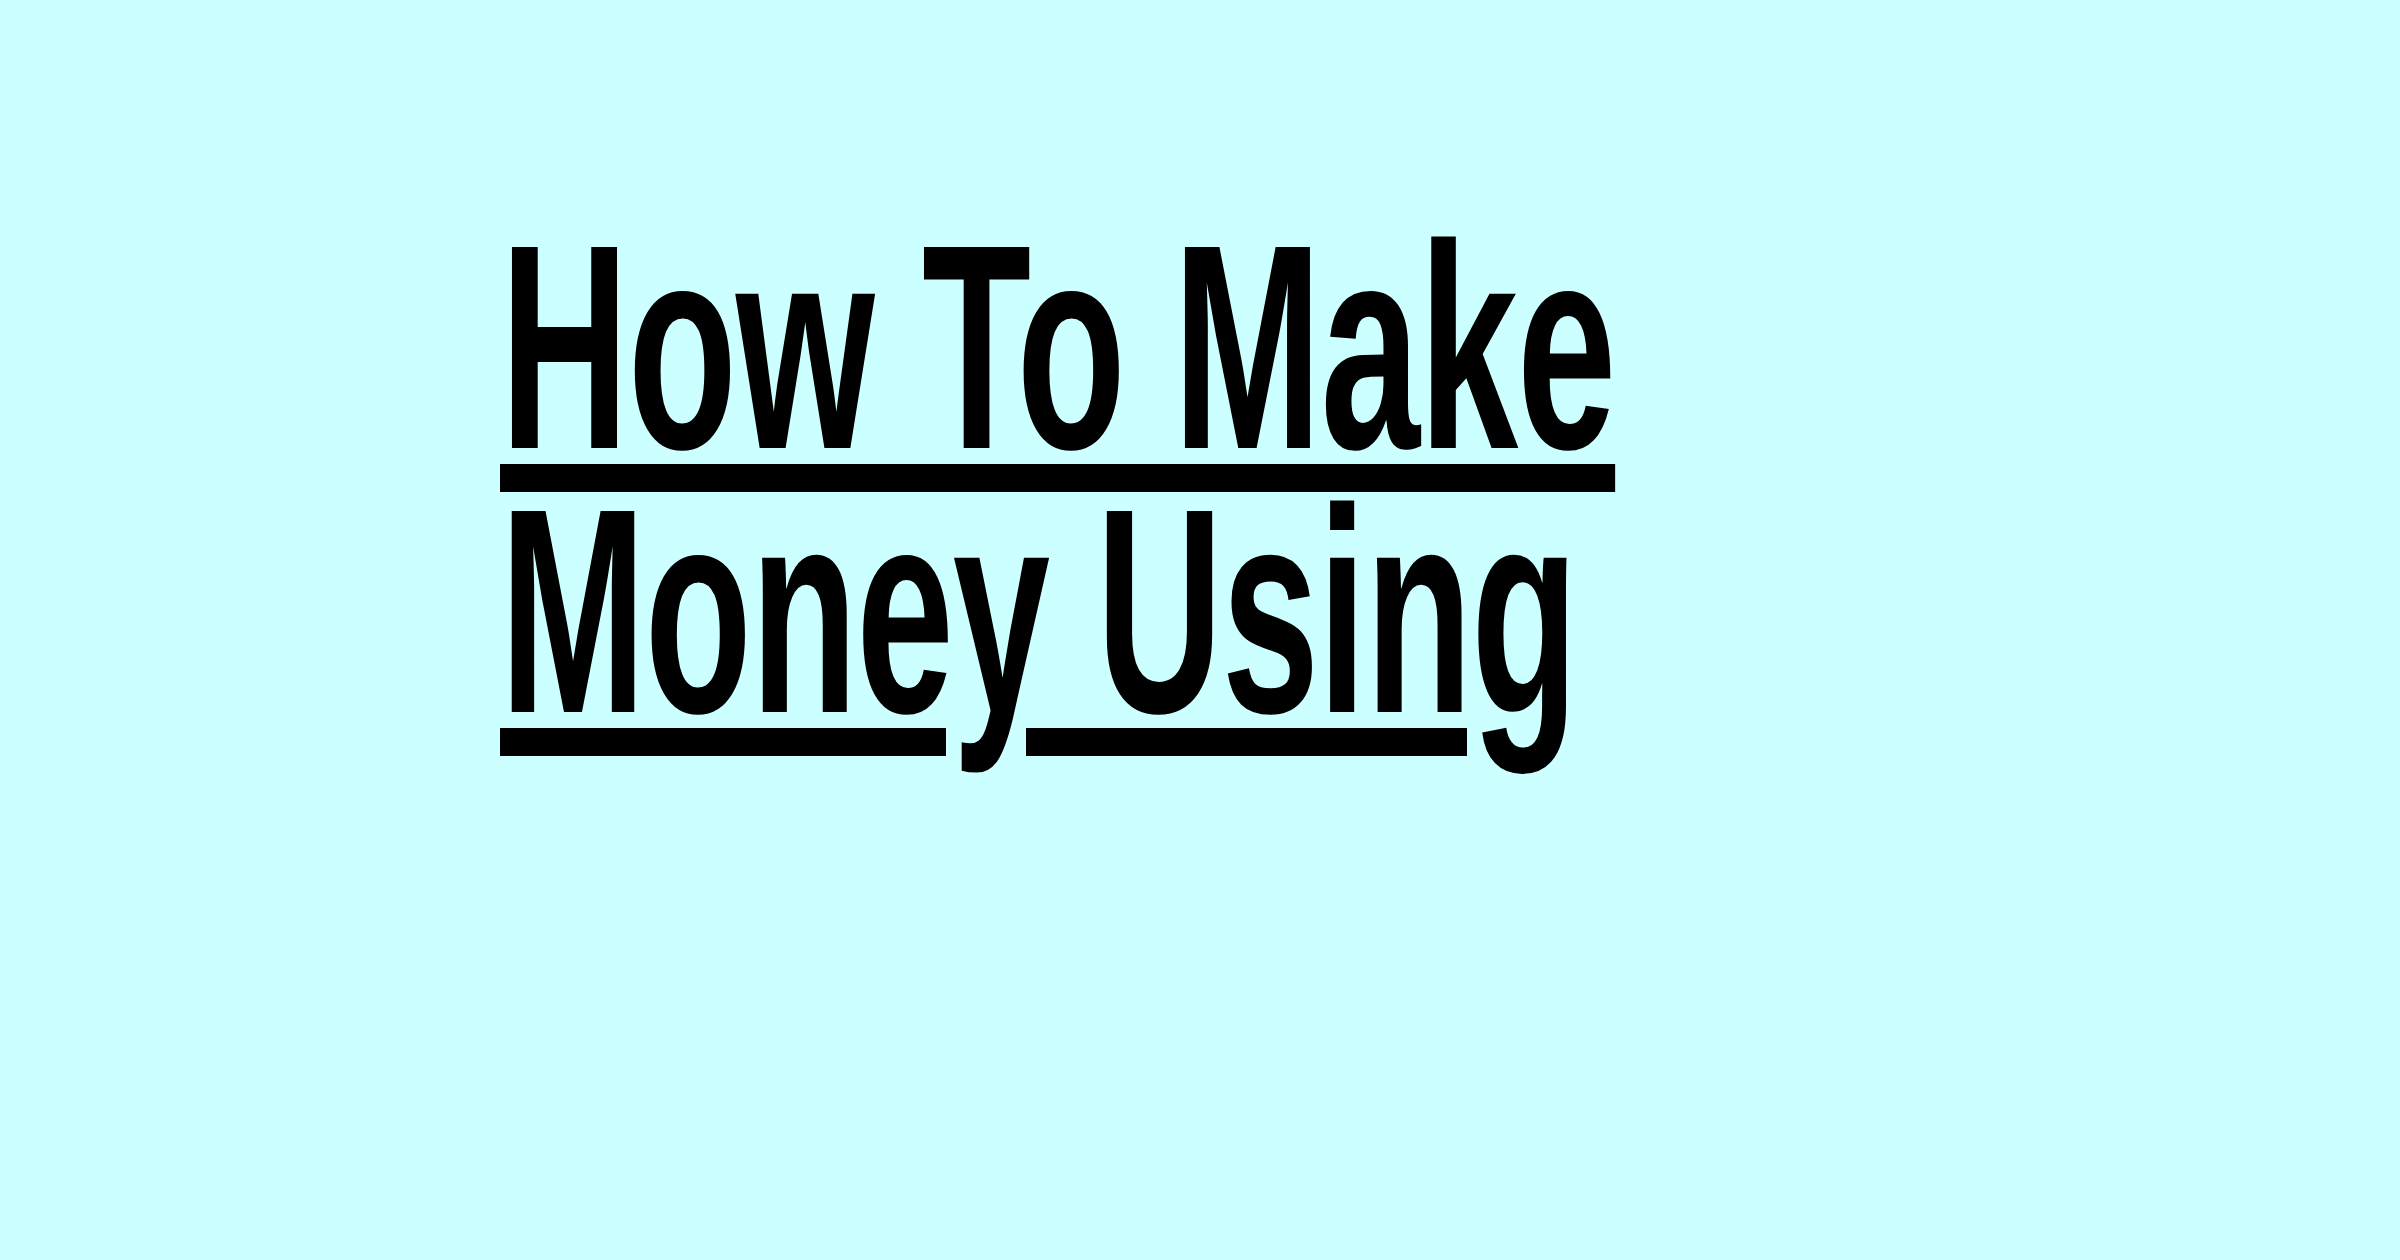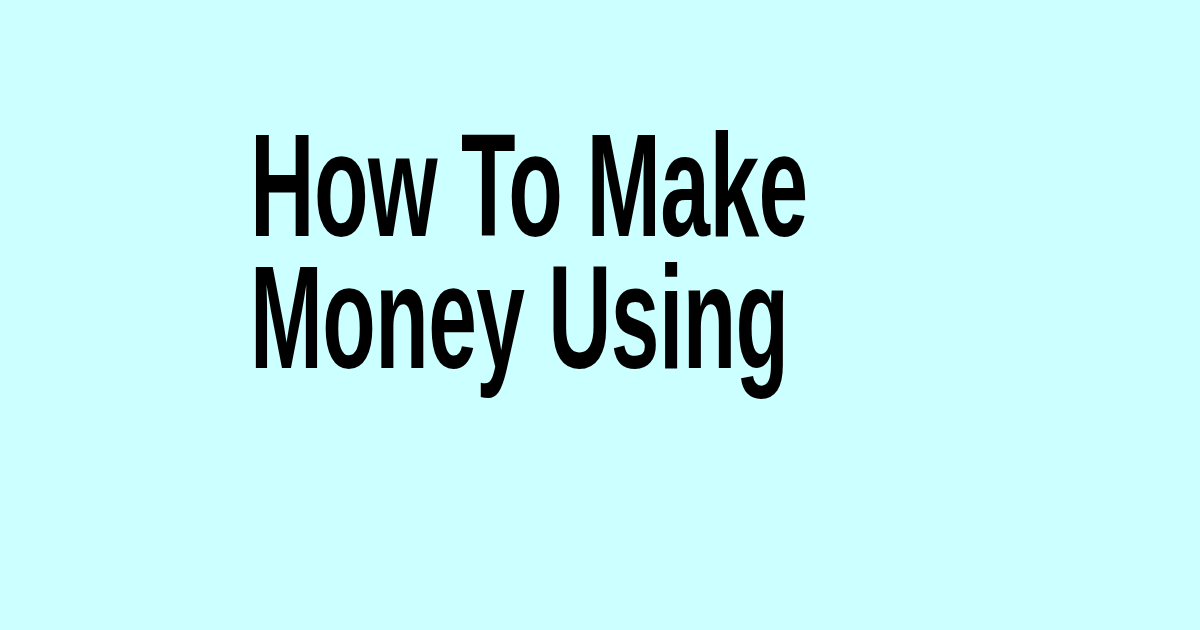--- a/index.html
+++ b/index.html
@@ -21,22 +21,23 @@
     width: 1200px;
     height: 630px;
     background: #ccffff;
     box-sizing: border-box;
   }
 
   
   #headline {
     position: absolute;
     left: 250px;
-    top: 120px;
+    top: 108px;
     width: 704px;
+    text-decoration: underline;
   }
 
   .headline-line {
     display: block;
     color: #000000;
     font-family: "Liberation Sans", "DejaVu Sans", sans-serif;
     font-weight: bold;
     font-size: 146px;
     line-height: 132px;
     letter-spacing: -1px;

